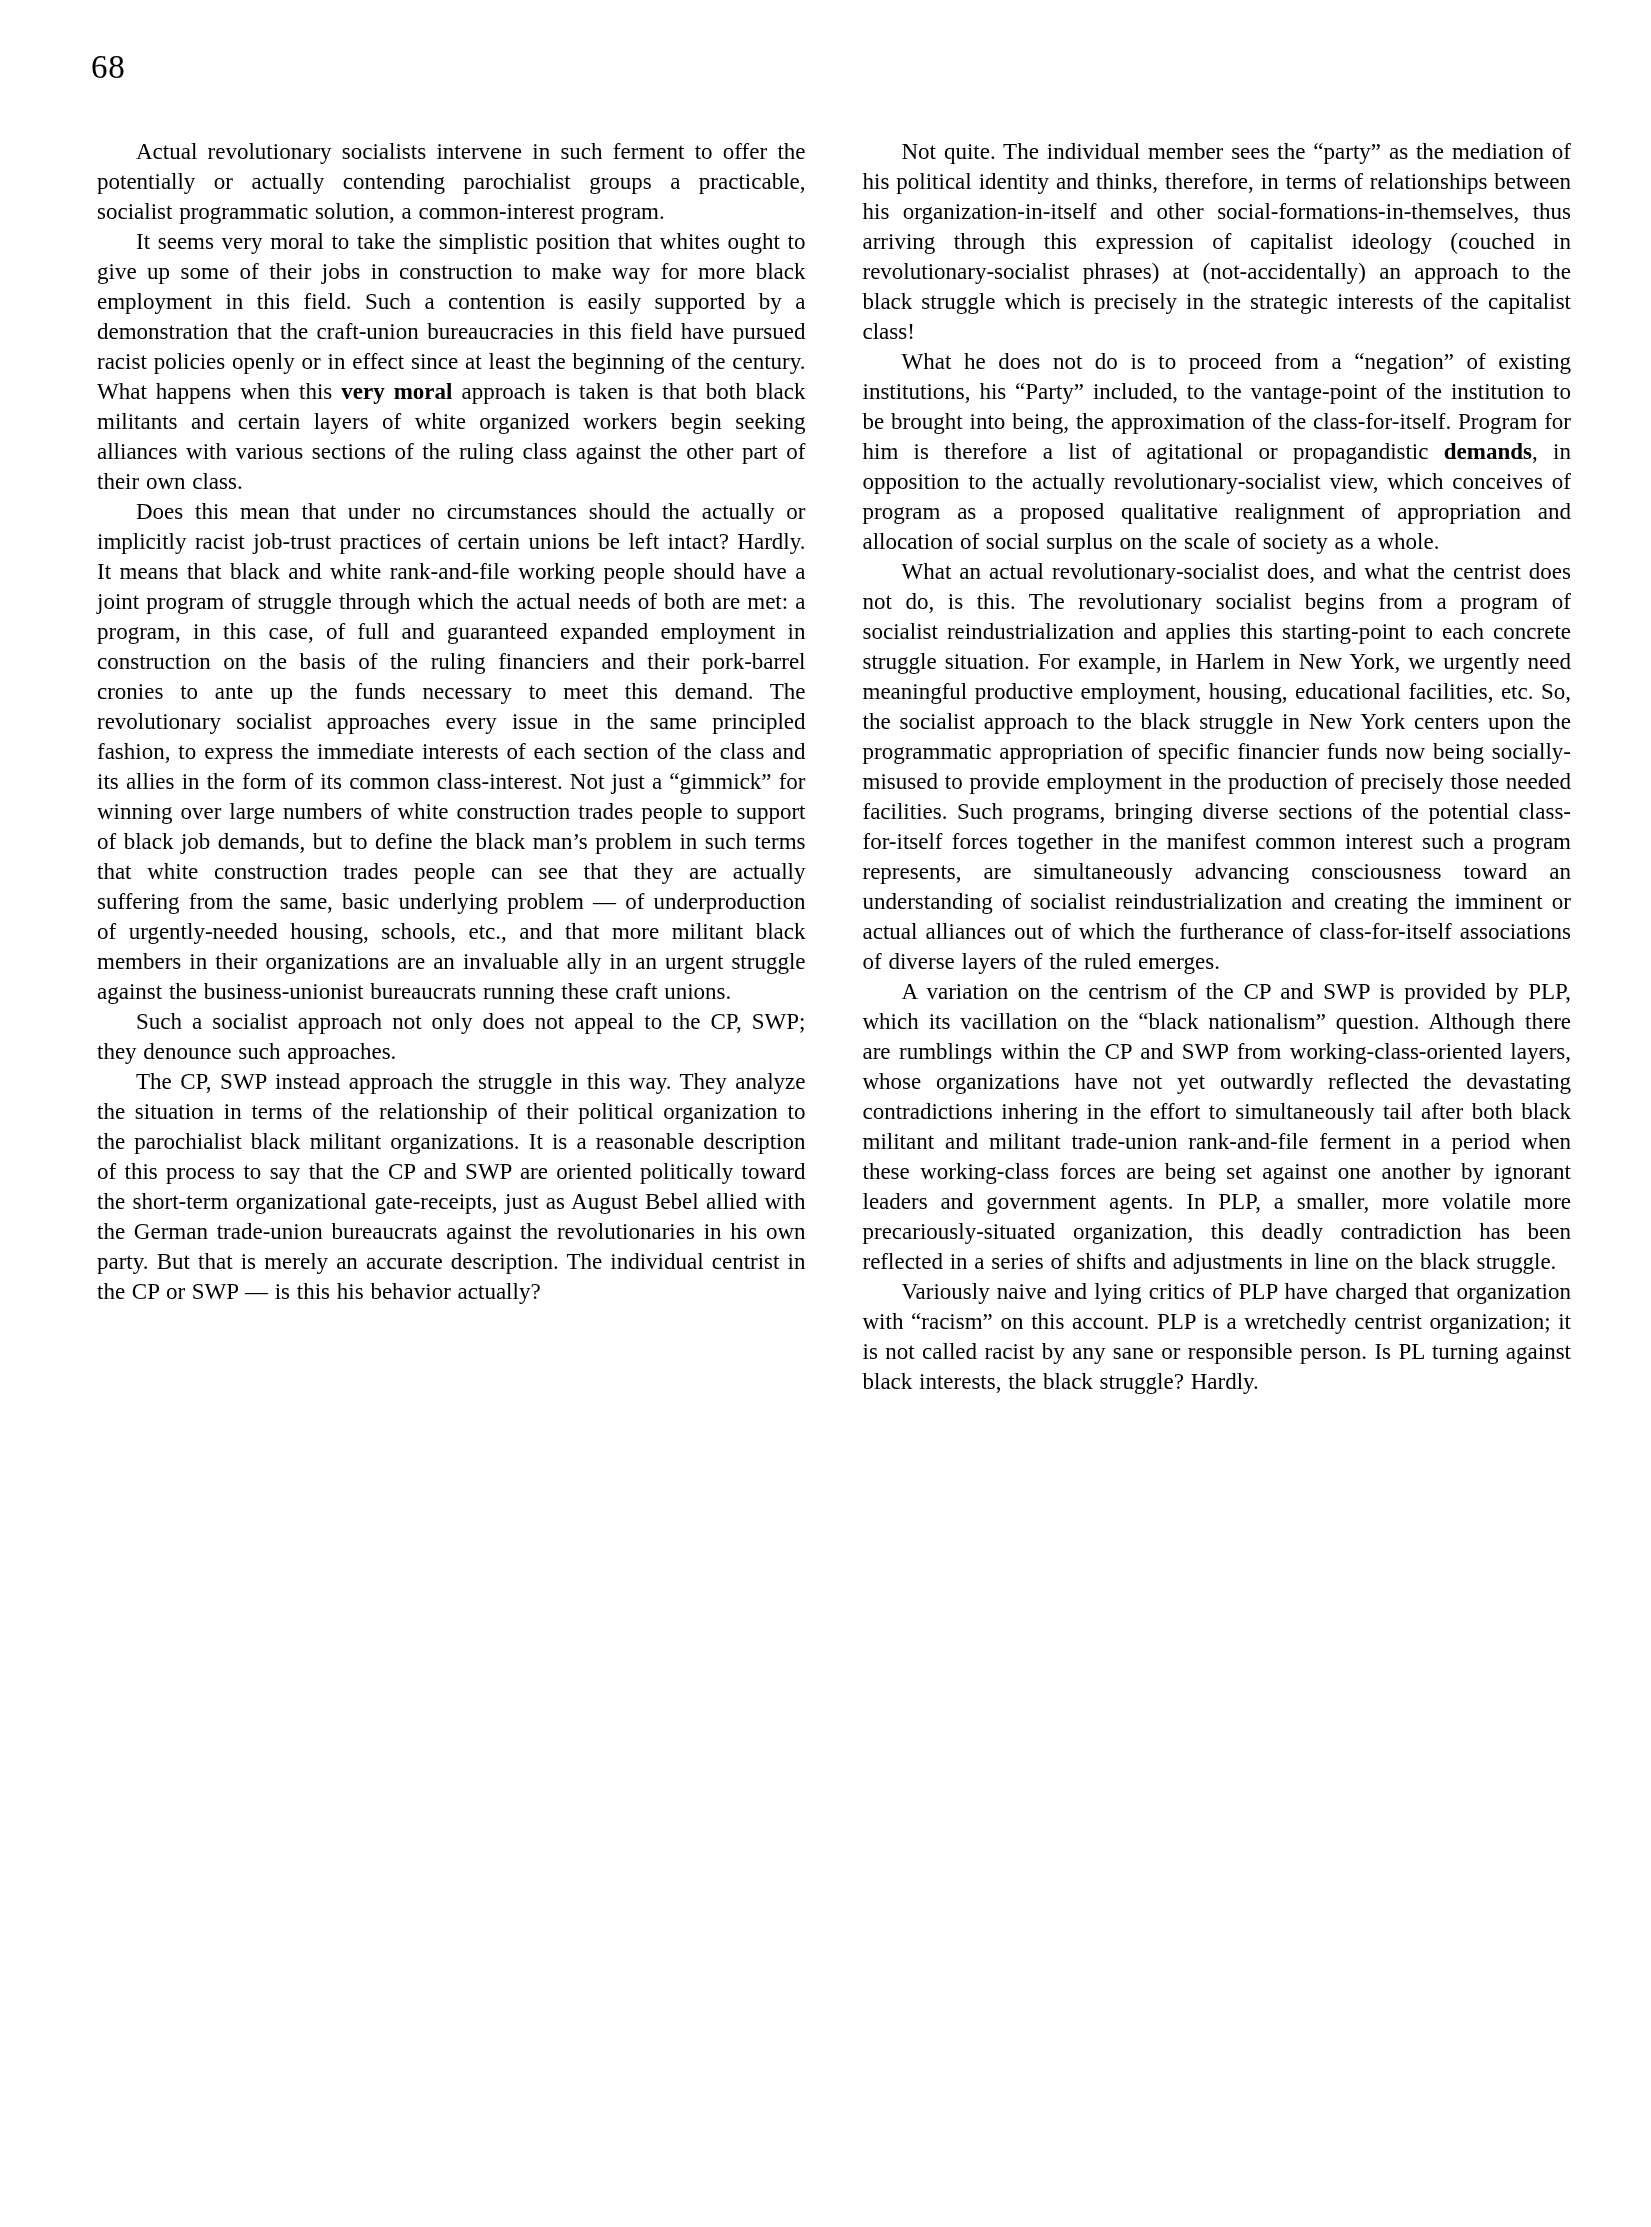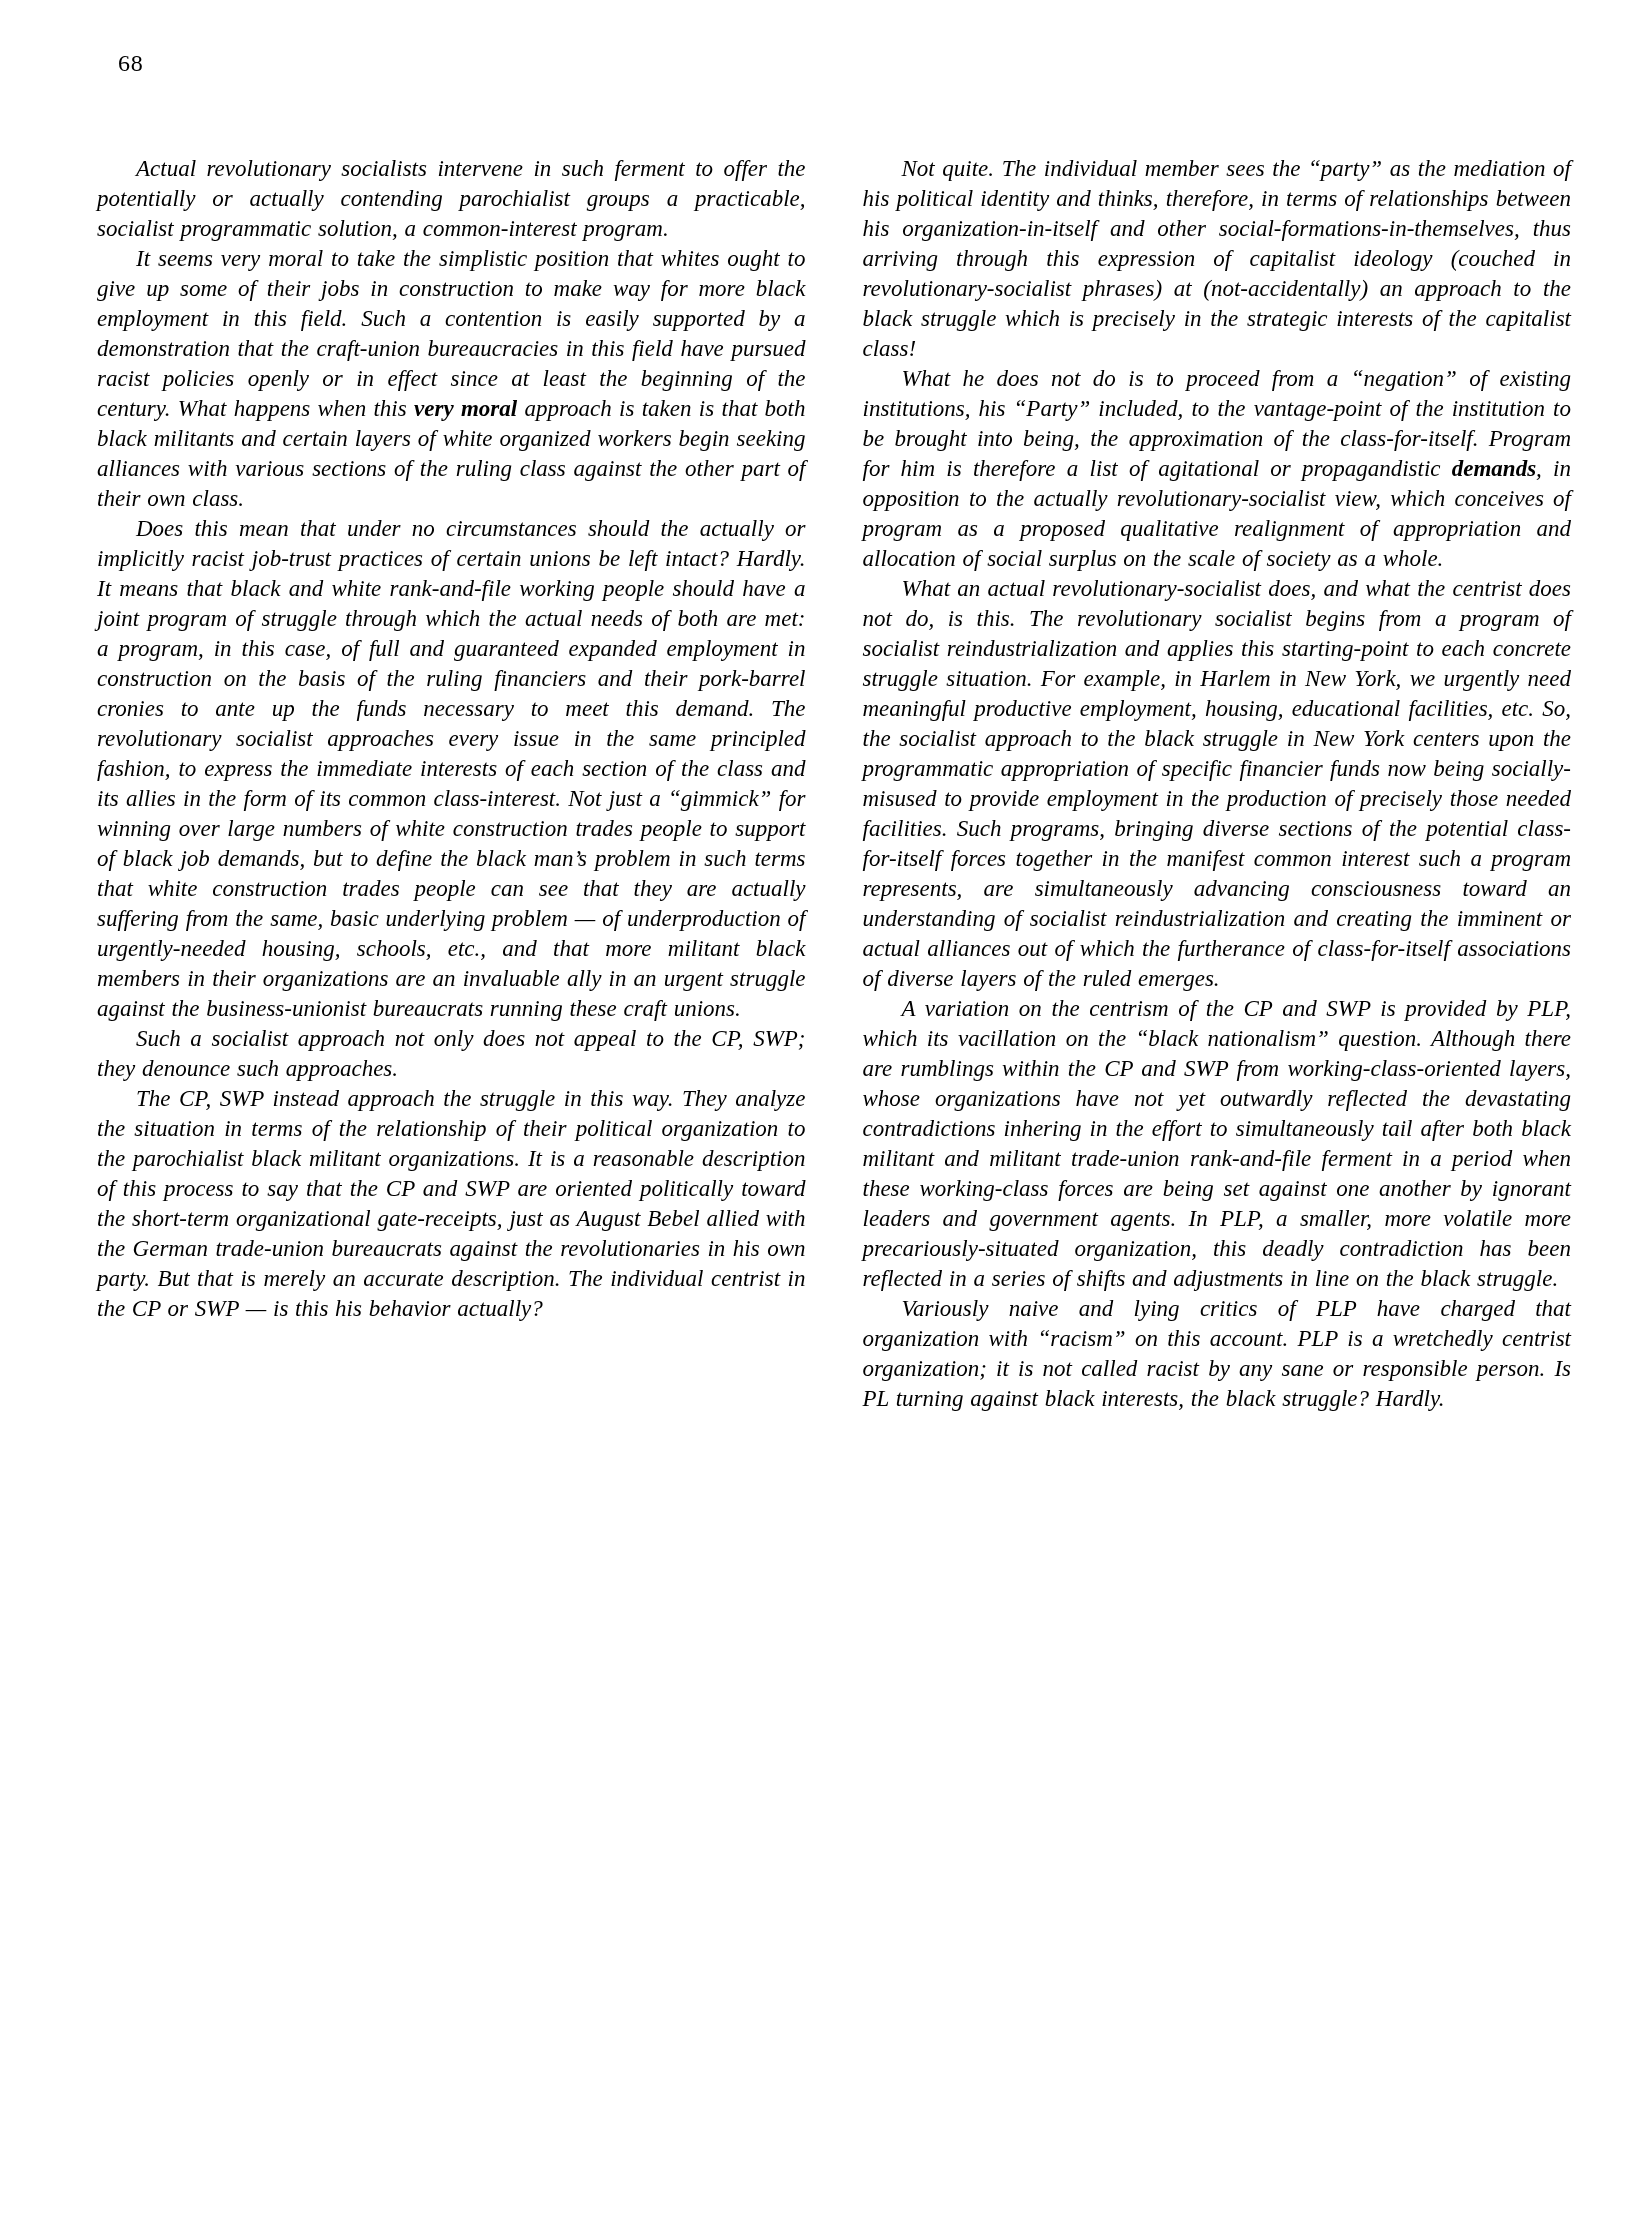--- a/index.html
+++ b/index.html
@@ -8,33 +8,31 @@
     height: 2227px;
     background: #ffffff;
     position: relative;
     color: #000000;
     font-family: "Liberation Serif", "DejaVu Serif", serif;
   }
   .page-number {
     position: absolute;
     left: 91px;
     top: 51px;
-    font-size: 24px;
+    font-size: 33px;
     line-height: 1;
     letter-spacing: 0.7px;
-    margin-left: 27px;
   }
   .columns {
     position: absolute;
     left: 97px;
-    top: 154px;
+    top: 137px;
     width: 1474px;
     display: flex;
     gap: 57px;
-    font-style: italic;
   }
   .col { width: 711px; }
   .col p {
     margin: 0;
     font-size: 23px;
     line-height: 30px;
     text-align: justify;
     text-indent: 39px;
     word-spacing: 1px;
     hyphens: auto;

